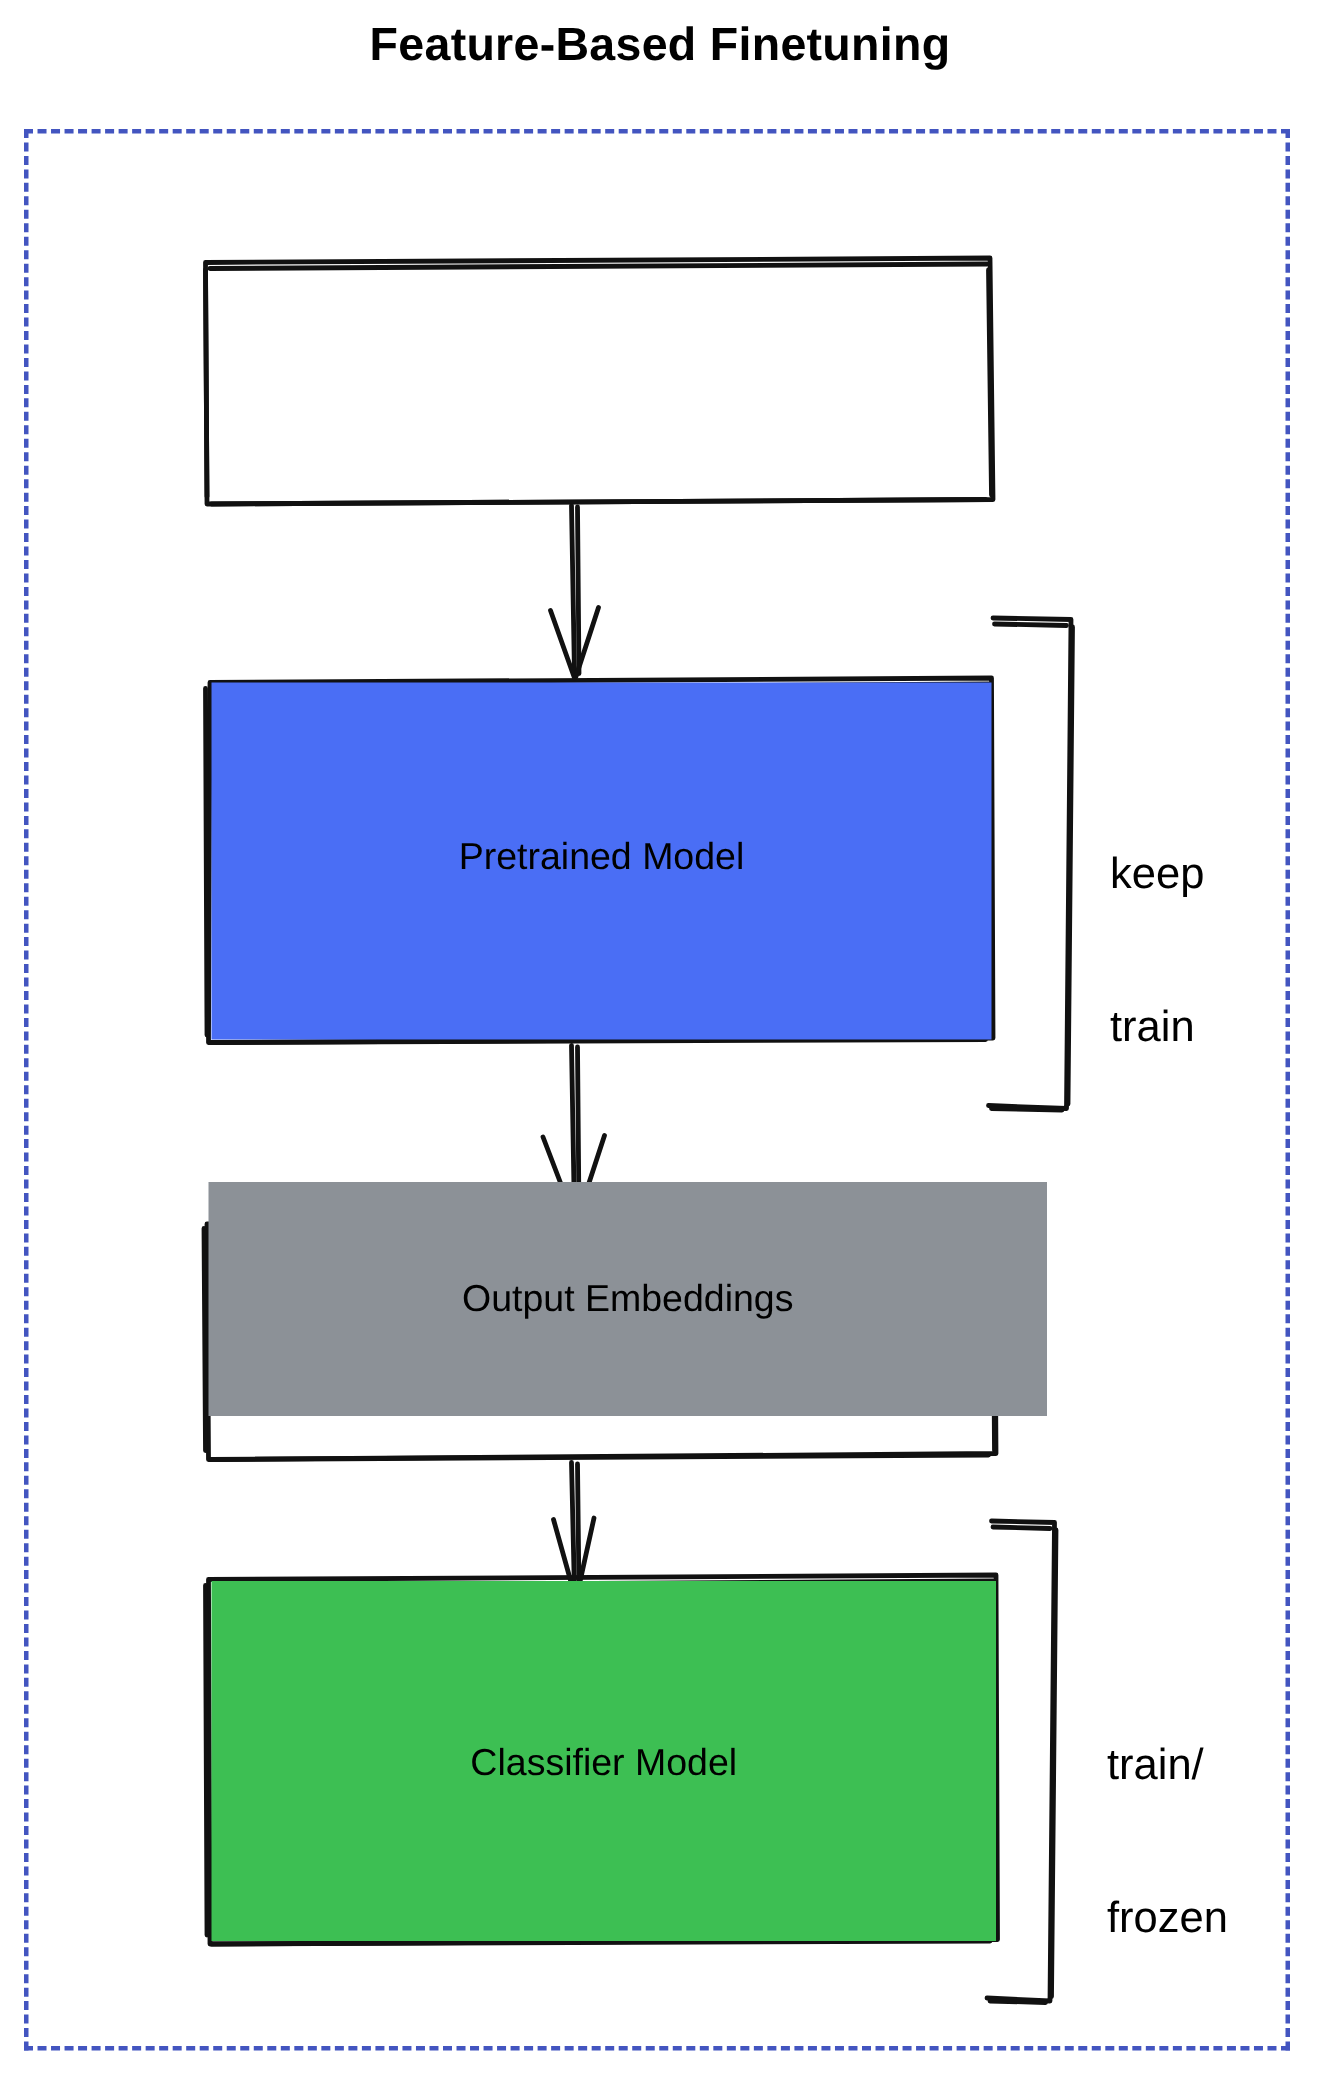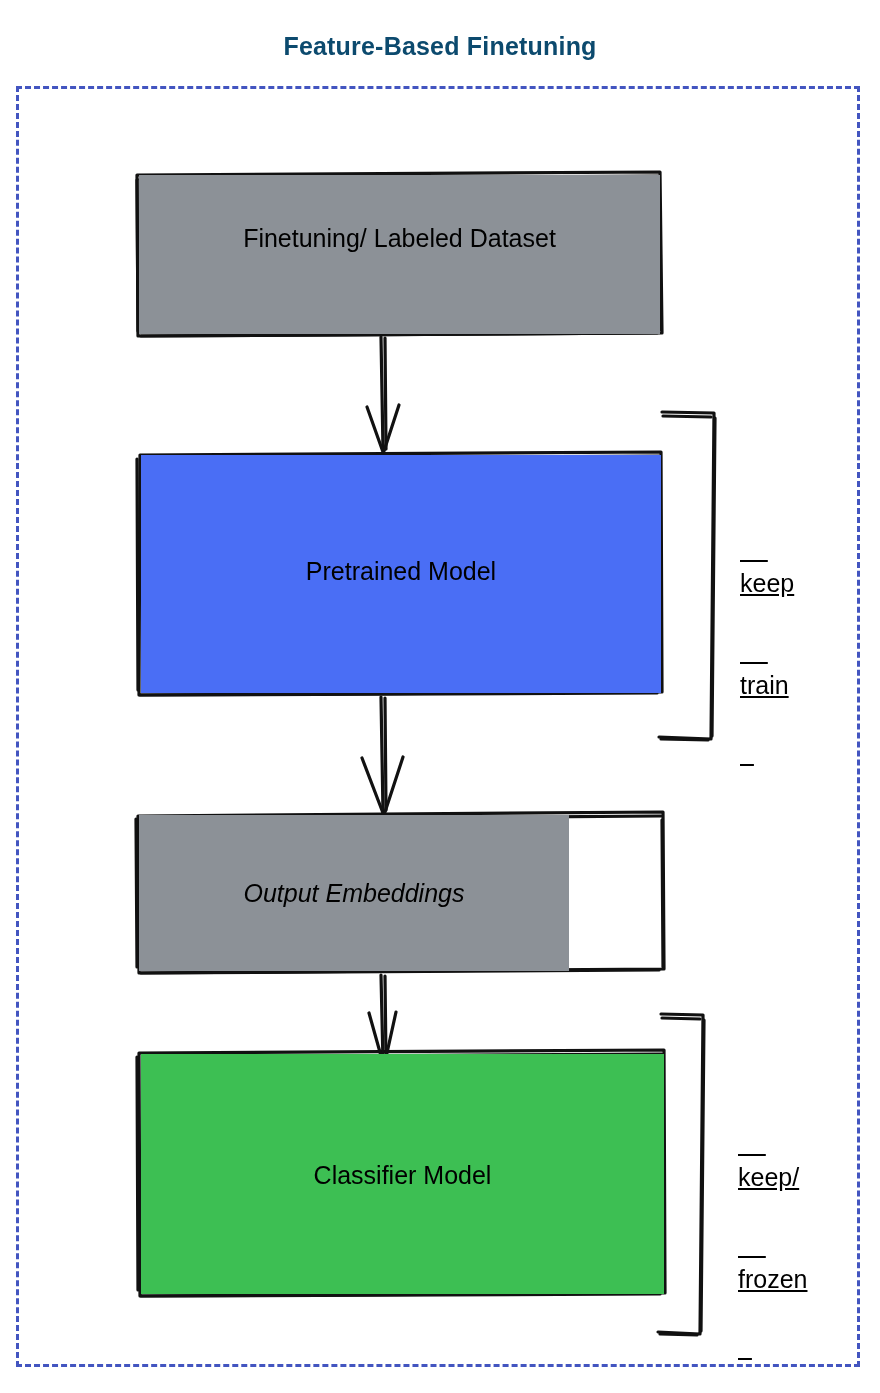--- a/index.html
+++ b/index.html
@@ -18,28 +18,28 @@
   #diagram-root {
     position: absolute;
     left: 0; top: 0;
     width: 880px;
     height: 1393px;
   }
 
   .title {
     position: absolute;
     left: 0;
-    top: 32px;
+    top: 12px;
     width: 880px;
     text-align: center;
     font-family: "Liberation Sans", sans-serif;
-    font-size: 25px;
+    font-size: 31px;
     font-weight: 700;
     letter-spacing: 0.2px;
-    color: #0c4a6e;
+    color: #000000;
     white-space: nowrap;
   }
 
   .dashed-frame {
     position: absolute;
     left: 16px;
     top: 86px;
     width: 844px;
     height: 1281px;
     border: 3px dashed #4355c0;
@@ -71,25 +71,24 @@
     position: absolute;
     left: 0; top: 0;
     width: 880px;
     height: 1393px;
     pointer-events: none;
   }
 
   .bracket-label {
     position: absolute;
     font-family: "Liberation Sans", sans-serif;
-    font-size: 25px;
+    font-size: 29px;
     line-height: 34px;
     color: #000000;
     white-space: pre;
-    text-decoration: underline;
   }
 </style>
 </head>
 <body>
 
 <div id="diagram-root">
 
   <div class="title">Feature-Based Finetuning</div>
 
   <div class="dashed-frame"></div>
@@ -125,43 +124,39 @@
       <path d="M396 1012 L385 1062"></path>
 
       <path d="M662 412 L714 413 L711 739 L659 737"></path>
       <path d="M663 416 L711 417 M715 418 L712 736 M708 740 L661 739"></path>
 
       <path d="M661 1014 L703 1015 L700 1334 L658 1332"></path>
       <path d="M662 1018 L700 1019 M704 1020 L701 1331 M697 1335 L660 1334"></path>
     </g>
   </svg>
 
-  <div class="node" style="left:139px; top:175px; width:521px; height:159px;">
-    <div class="fill" style="background:#8c9197;"></div>
-    <div class="label" style="top:49px;">Finetuning/ Labeled Dataset</div>
-  </div>
 
   <div class="node" style="left:141px; top:455px; width:520px; height:238px;border-radius:26px;">
     <div class="fill" style="background:#4a6ef5;"></div>
     <div class="label" style="top:102px;">Pretrained Model</div>
   </div>
 
-  <div class="node" style="left:139px; top:815px; width:430px; height:156px;font-style:italic;">
+  <div class="node" style="left:139px; top:788px; width:559px; height:156px;">
     <div class="fill" style="background:#8c9197;"></div>
     <div class="label" style="top:64px;">Output Embeddings</div>
   </div>
 
   <div class="node" style="left:141px; top:1054px; width:523px; height:240px;">
     <div class="fill" style="background:#3dbf53;"></div>
     <div class="label" style="top:107px;">Classifier Model</div>
   </div>
 
   <div class="bracket-label" style="left:740px; top:498px;">
     <div>keep</div>
     <div>train</div>
   </div>
 
   <div class="bracket-label" style="left:738px; top:1092px;">
-    <div>keep/</div>
+    <div>train/</div>
     <div>frozen</div>
   </div>
 
 </div>
 
 </body></html>

